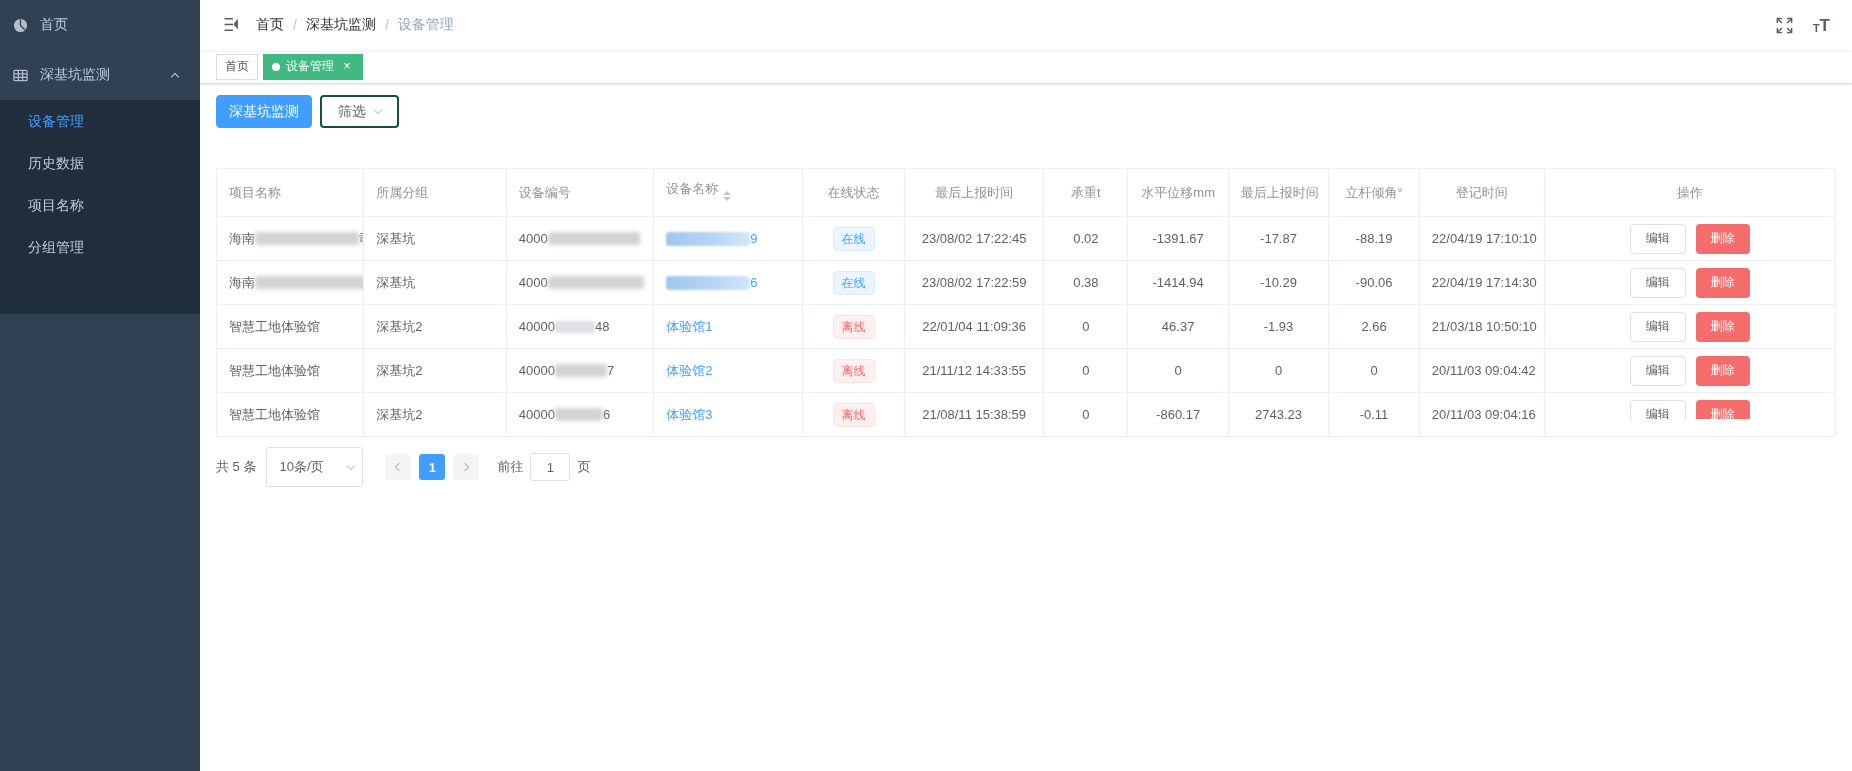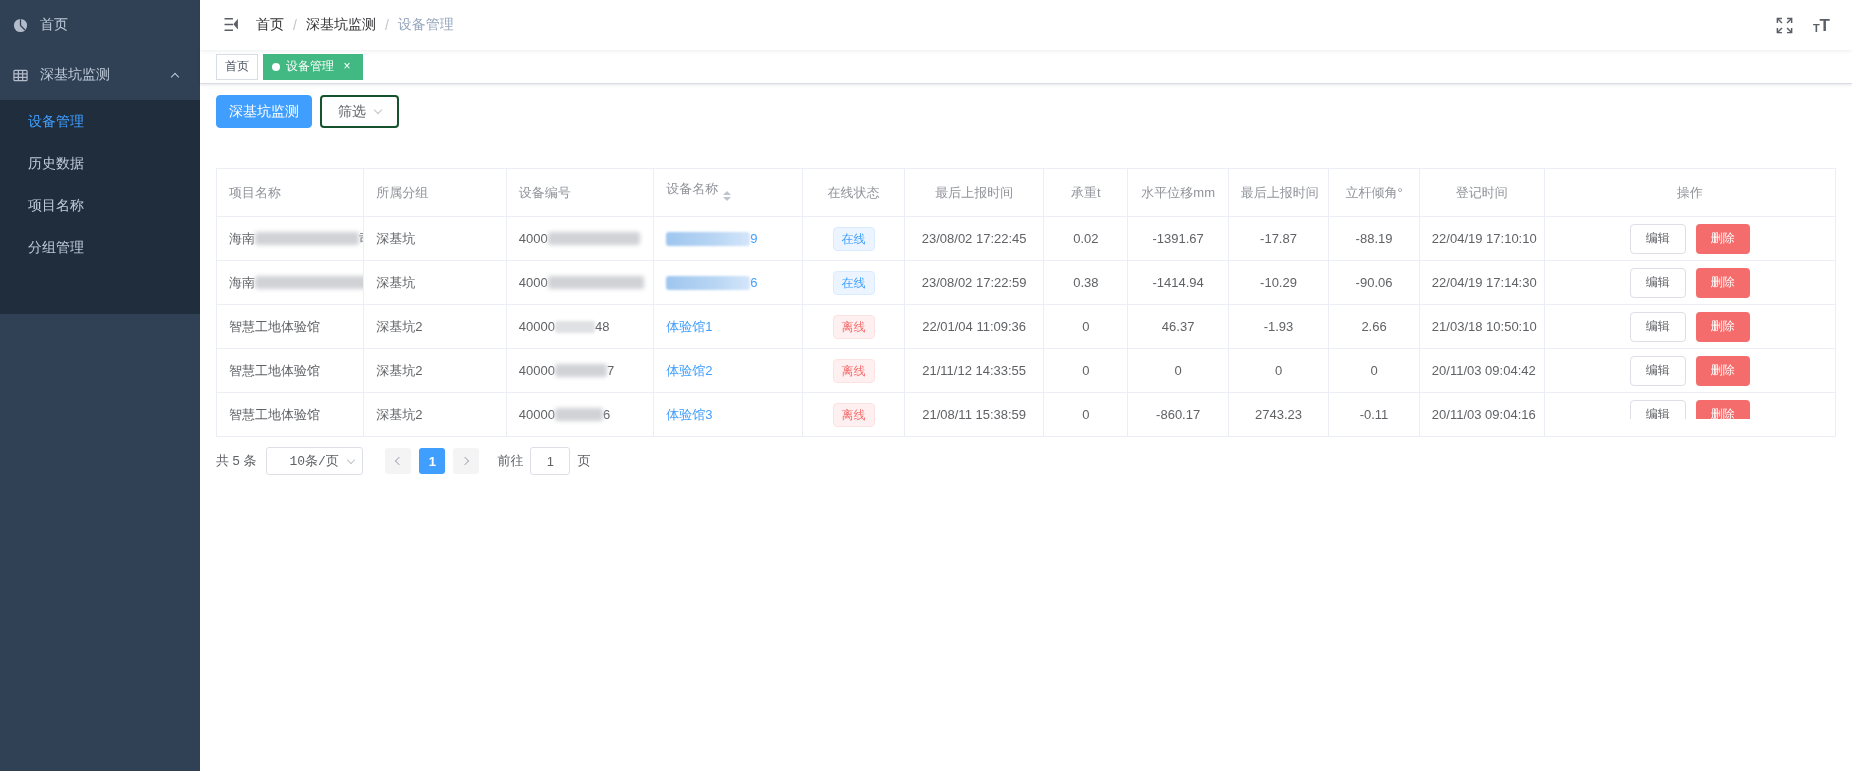--- a/index.html
+++ b/index.html
@@ -90,23 +90,23 @@
     border-bottom:1.4px solid currentColor; }
   .chev.up    { transform:rotate(-135deg); margin-top:3px; }
   .chev.down  { transform:rotate(45deg); margin-top:-3px; }
   .chev.left  { transform:rotate(135deg); margin-left:2px; }
   .chev.right { transform:rotate(-45deg); margin-right:2px; }
   .caret-gray { color:#c0c4cc; }
 
   
   .pagination { display:flex; align-items:center; margin-top:10px; font-size:13px; color:#606266; }
   .pg-total { margin-right:10px; }
-  .pg-select { width:97px; height:28px; border:1px solid #dcdfe6; border-radius:3px;
+  .pg-select { width:97px; height:40px; border:1px solid #dcdfe6; border-radius:3px;
     display:inline-flex; align-items:center; justify-content:space-between;
-    padding:0 8px 0 22px; color:#606266; margin-right:18px; cursor:pointer; background:#fff;font-family:Liberation Mono, monospace; }
+    padding:0 8px 0 12px; color:#606266; margin-right:18px; cursor:pointer; background:#fff; }
   .pg-btn { width:26px; height:26px; border:none; border-radius:3px; background:#f4f4f5;
     color:#aeb3ba; display:inline-flex; align-items:center; justify-content:center;
     margin:0 4px; cursor:pointer; font-family:inherit; }
   .pg-btn.active { background:#409eff; color:#fff; font-size:13px; font-weight:bold; }
   .pg-goto { margin-left:14px; margin-right:7px; }
   .pg-input { width:40px; height:28px; border:1px solid #dcdfe6; border-radius:3px;
     text-align:center; font-size:13px; color:#606266; margin-right:7px; font-family:inherit; }
 </style>
 </head>
 <body>

